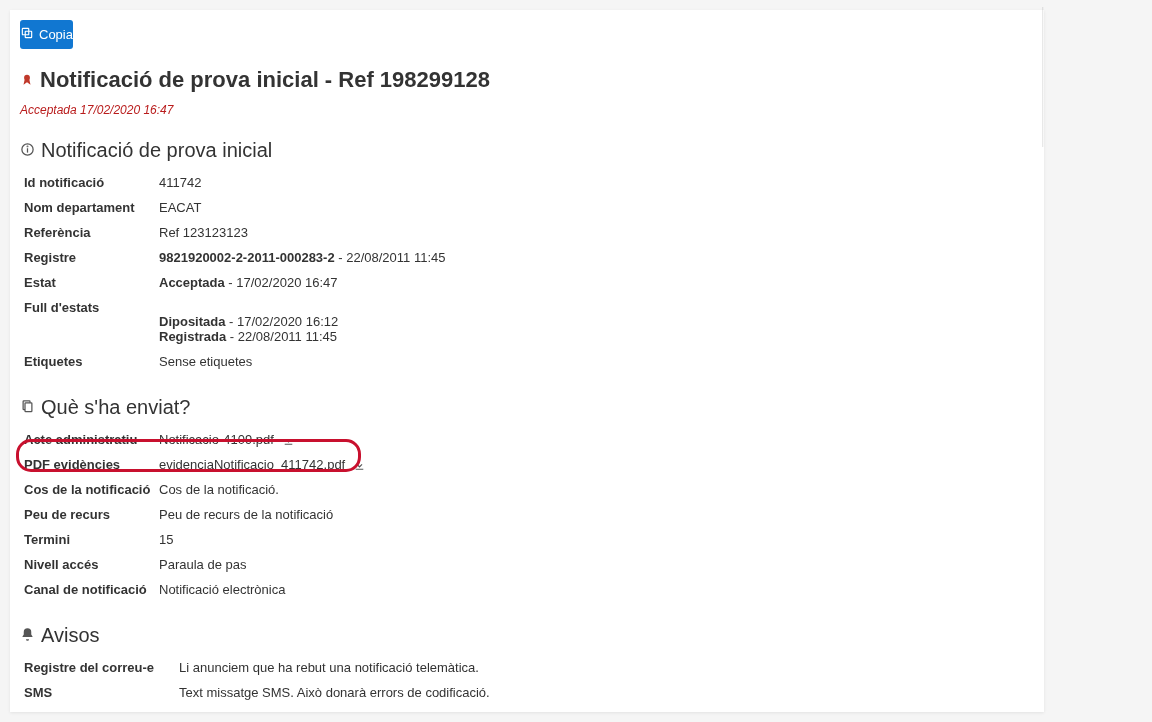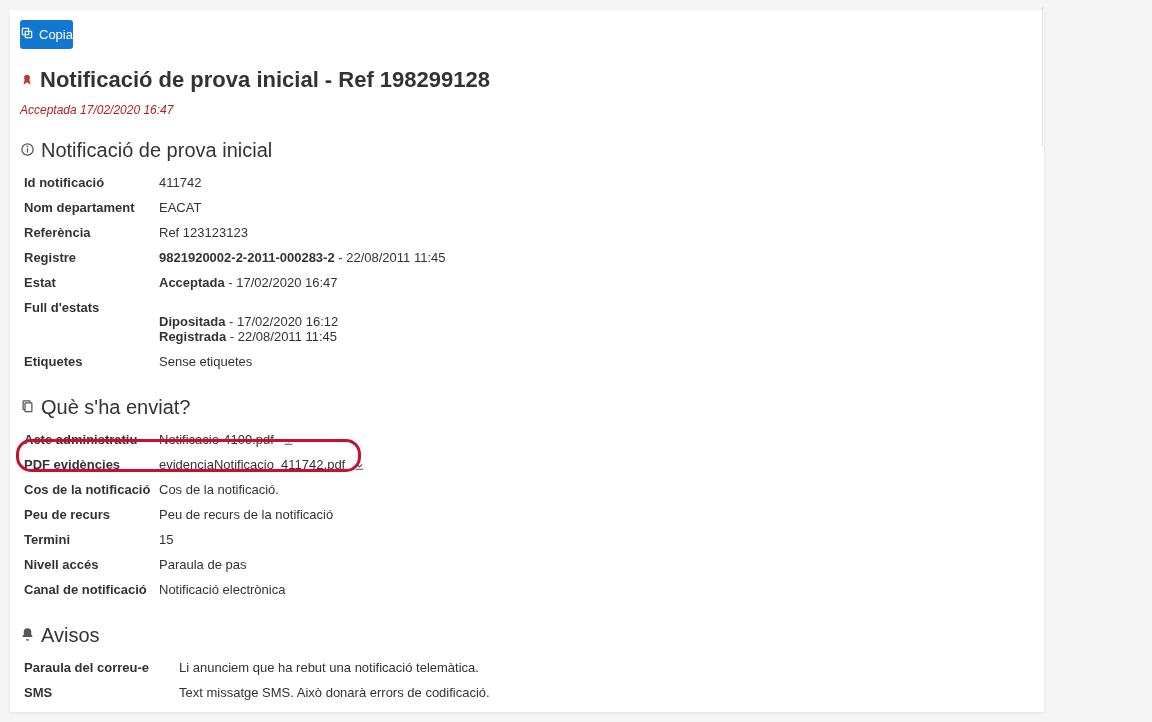--- a/index.html
+++ b/index.html
@@ -251,21 +251,21 @@
       <svg width="15" height="15" viewBox="0 0 24 24" fill="#555">
           <path d="M12 2a6 6 0 0 0-6 6v4l-2 3v1h16v-1l-2-3V8a6 6 0 0 0-6-6zm0 20a2.5 2.5 0 0 0 2.5-2.5h-5A2.5 2.5 0 0 0 12 22z"></path>
         </svg>
     </span>
     <span>Avisos</span>
   </div>
 
   <table class="kv">
     <tbody>
     <tr>
-          <td class="k" style="width:155px">Paraula del correu-e</td>
+          <td class="k" style="width:155px">Registre del correu-e</td>
           <td>Li anunciem que ha rebut una notificació telemàtica.</td>
         </tr>
     <tr>
           <td class="k" style="width:155px">SMS</td>
           <td>Text missatge SMS. Això donarà errors de codificació.</td>
         </tr>
   </tbody>
     </table>
 
   

